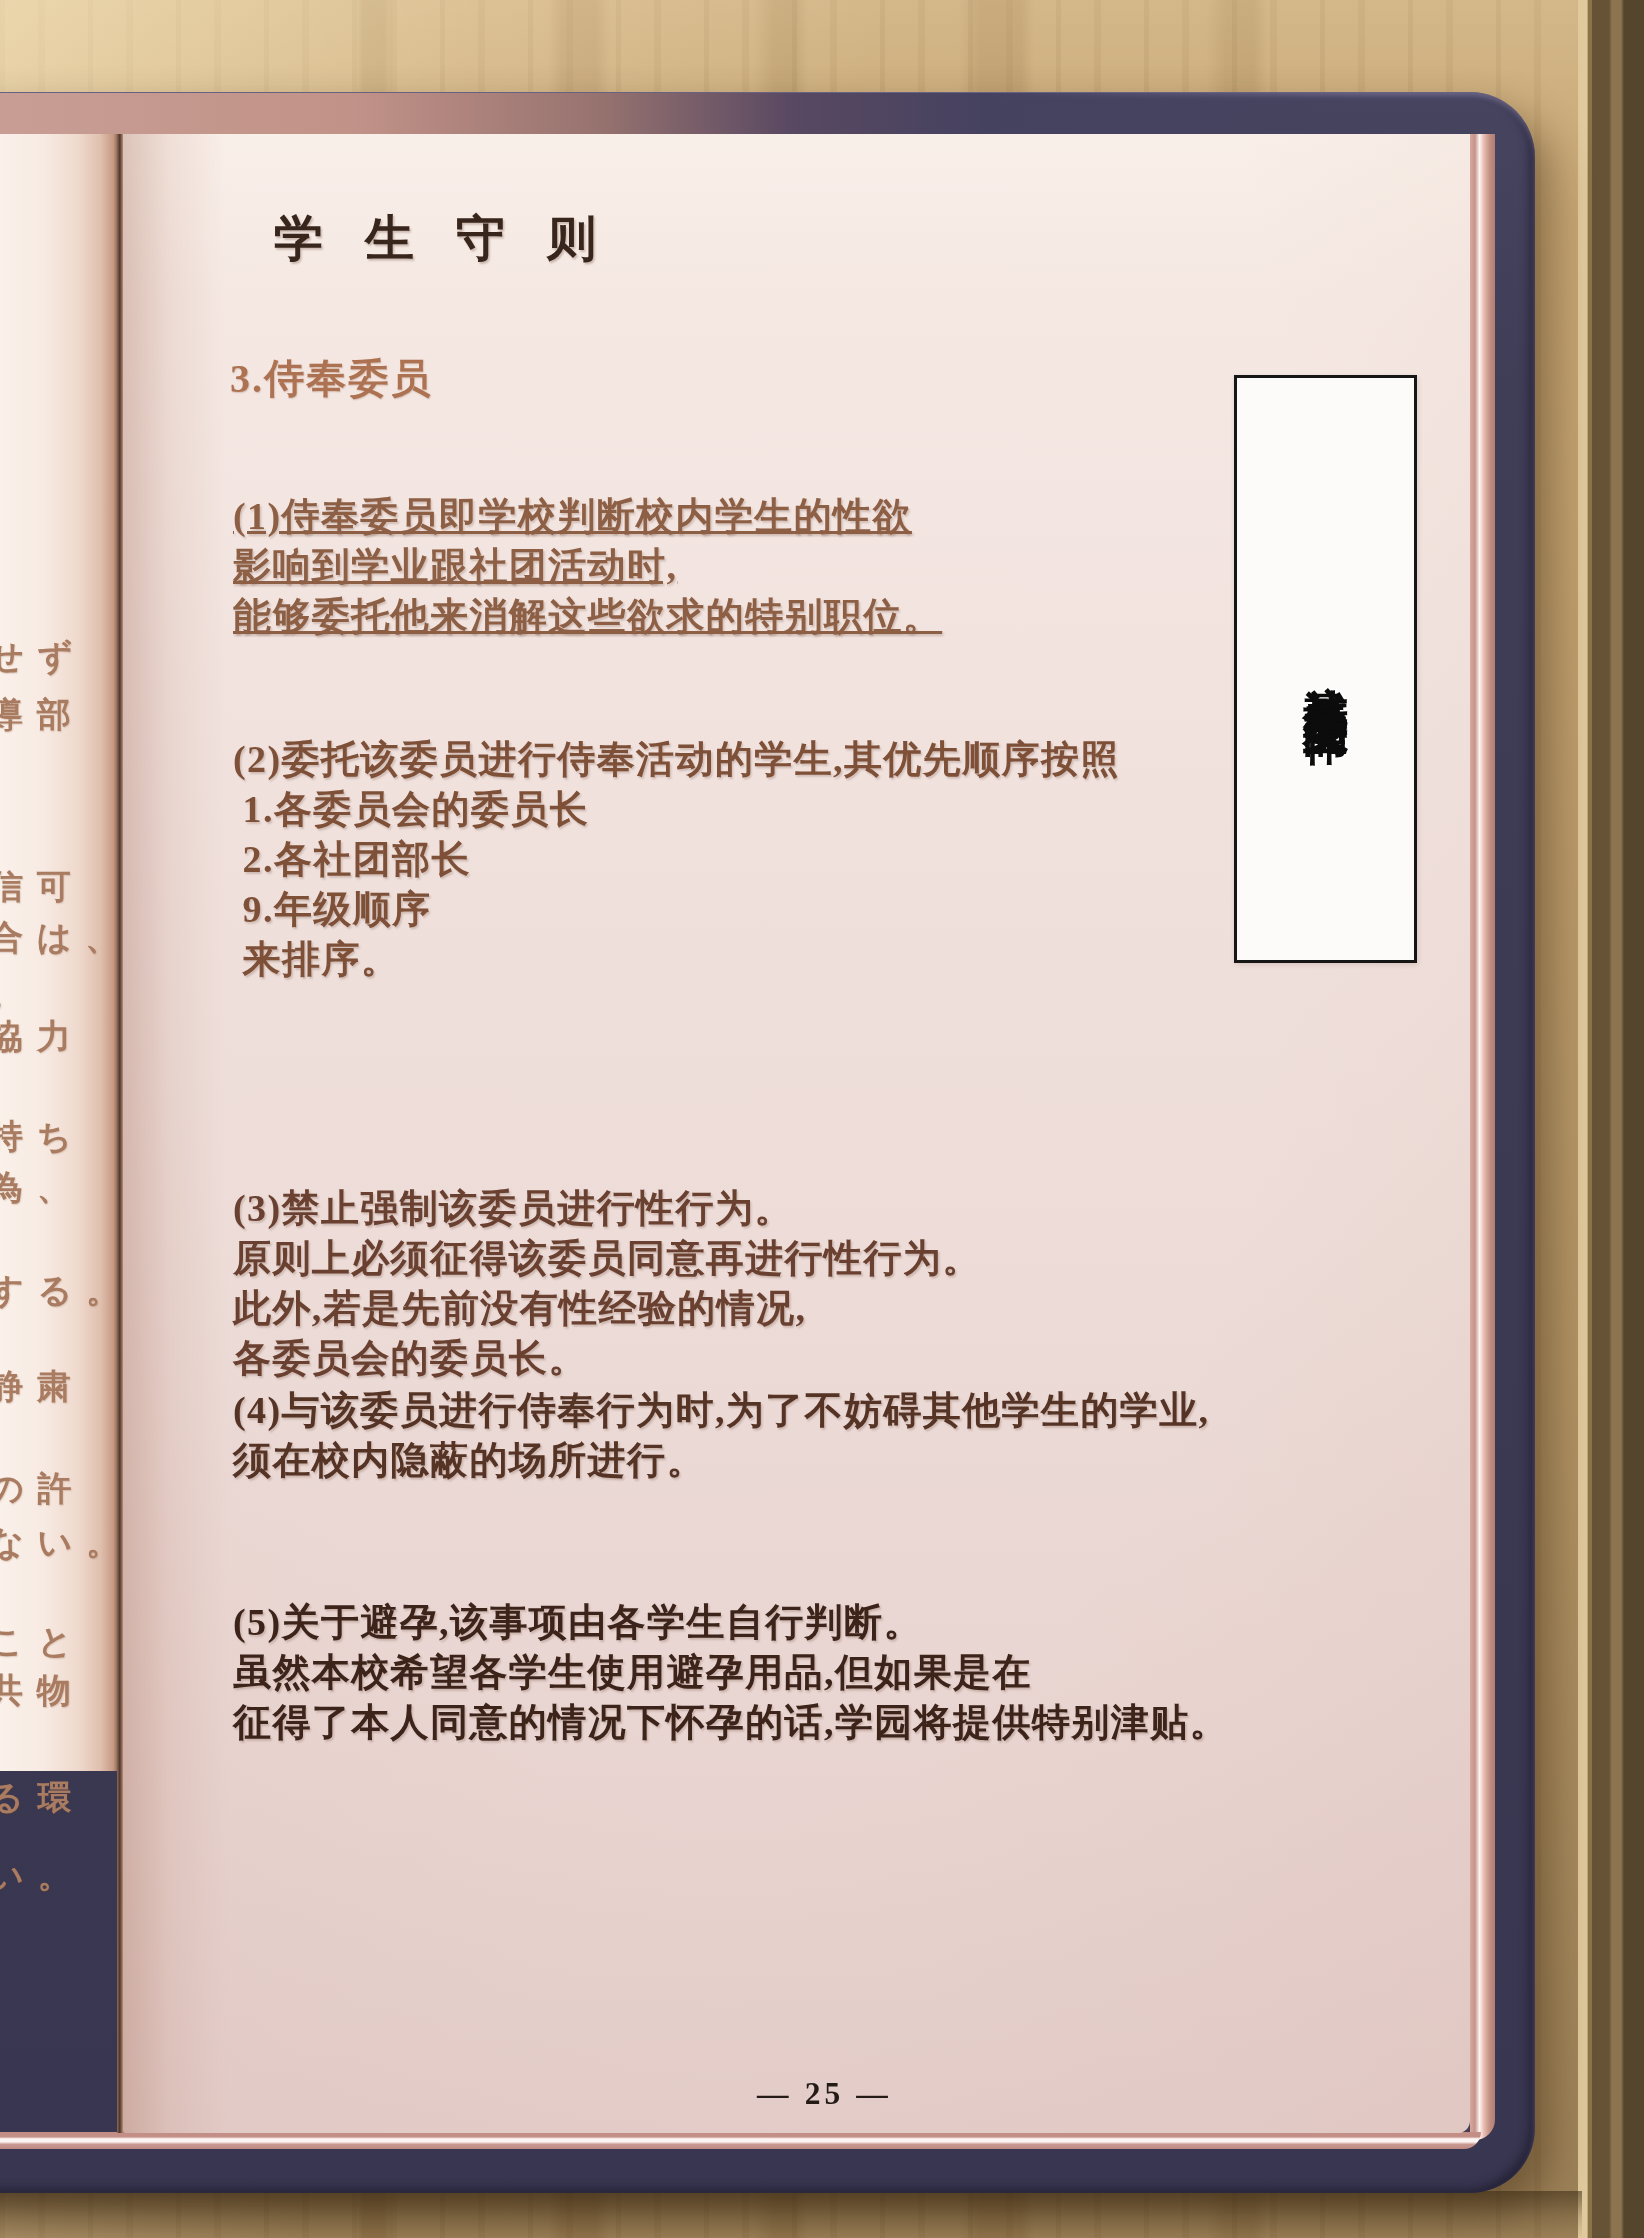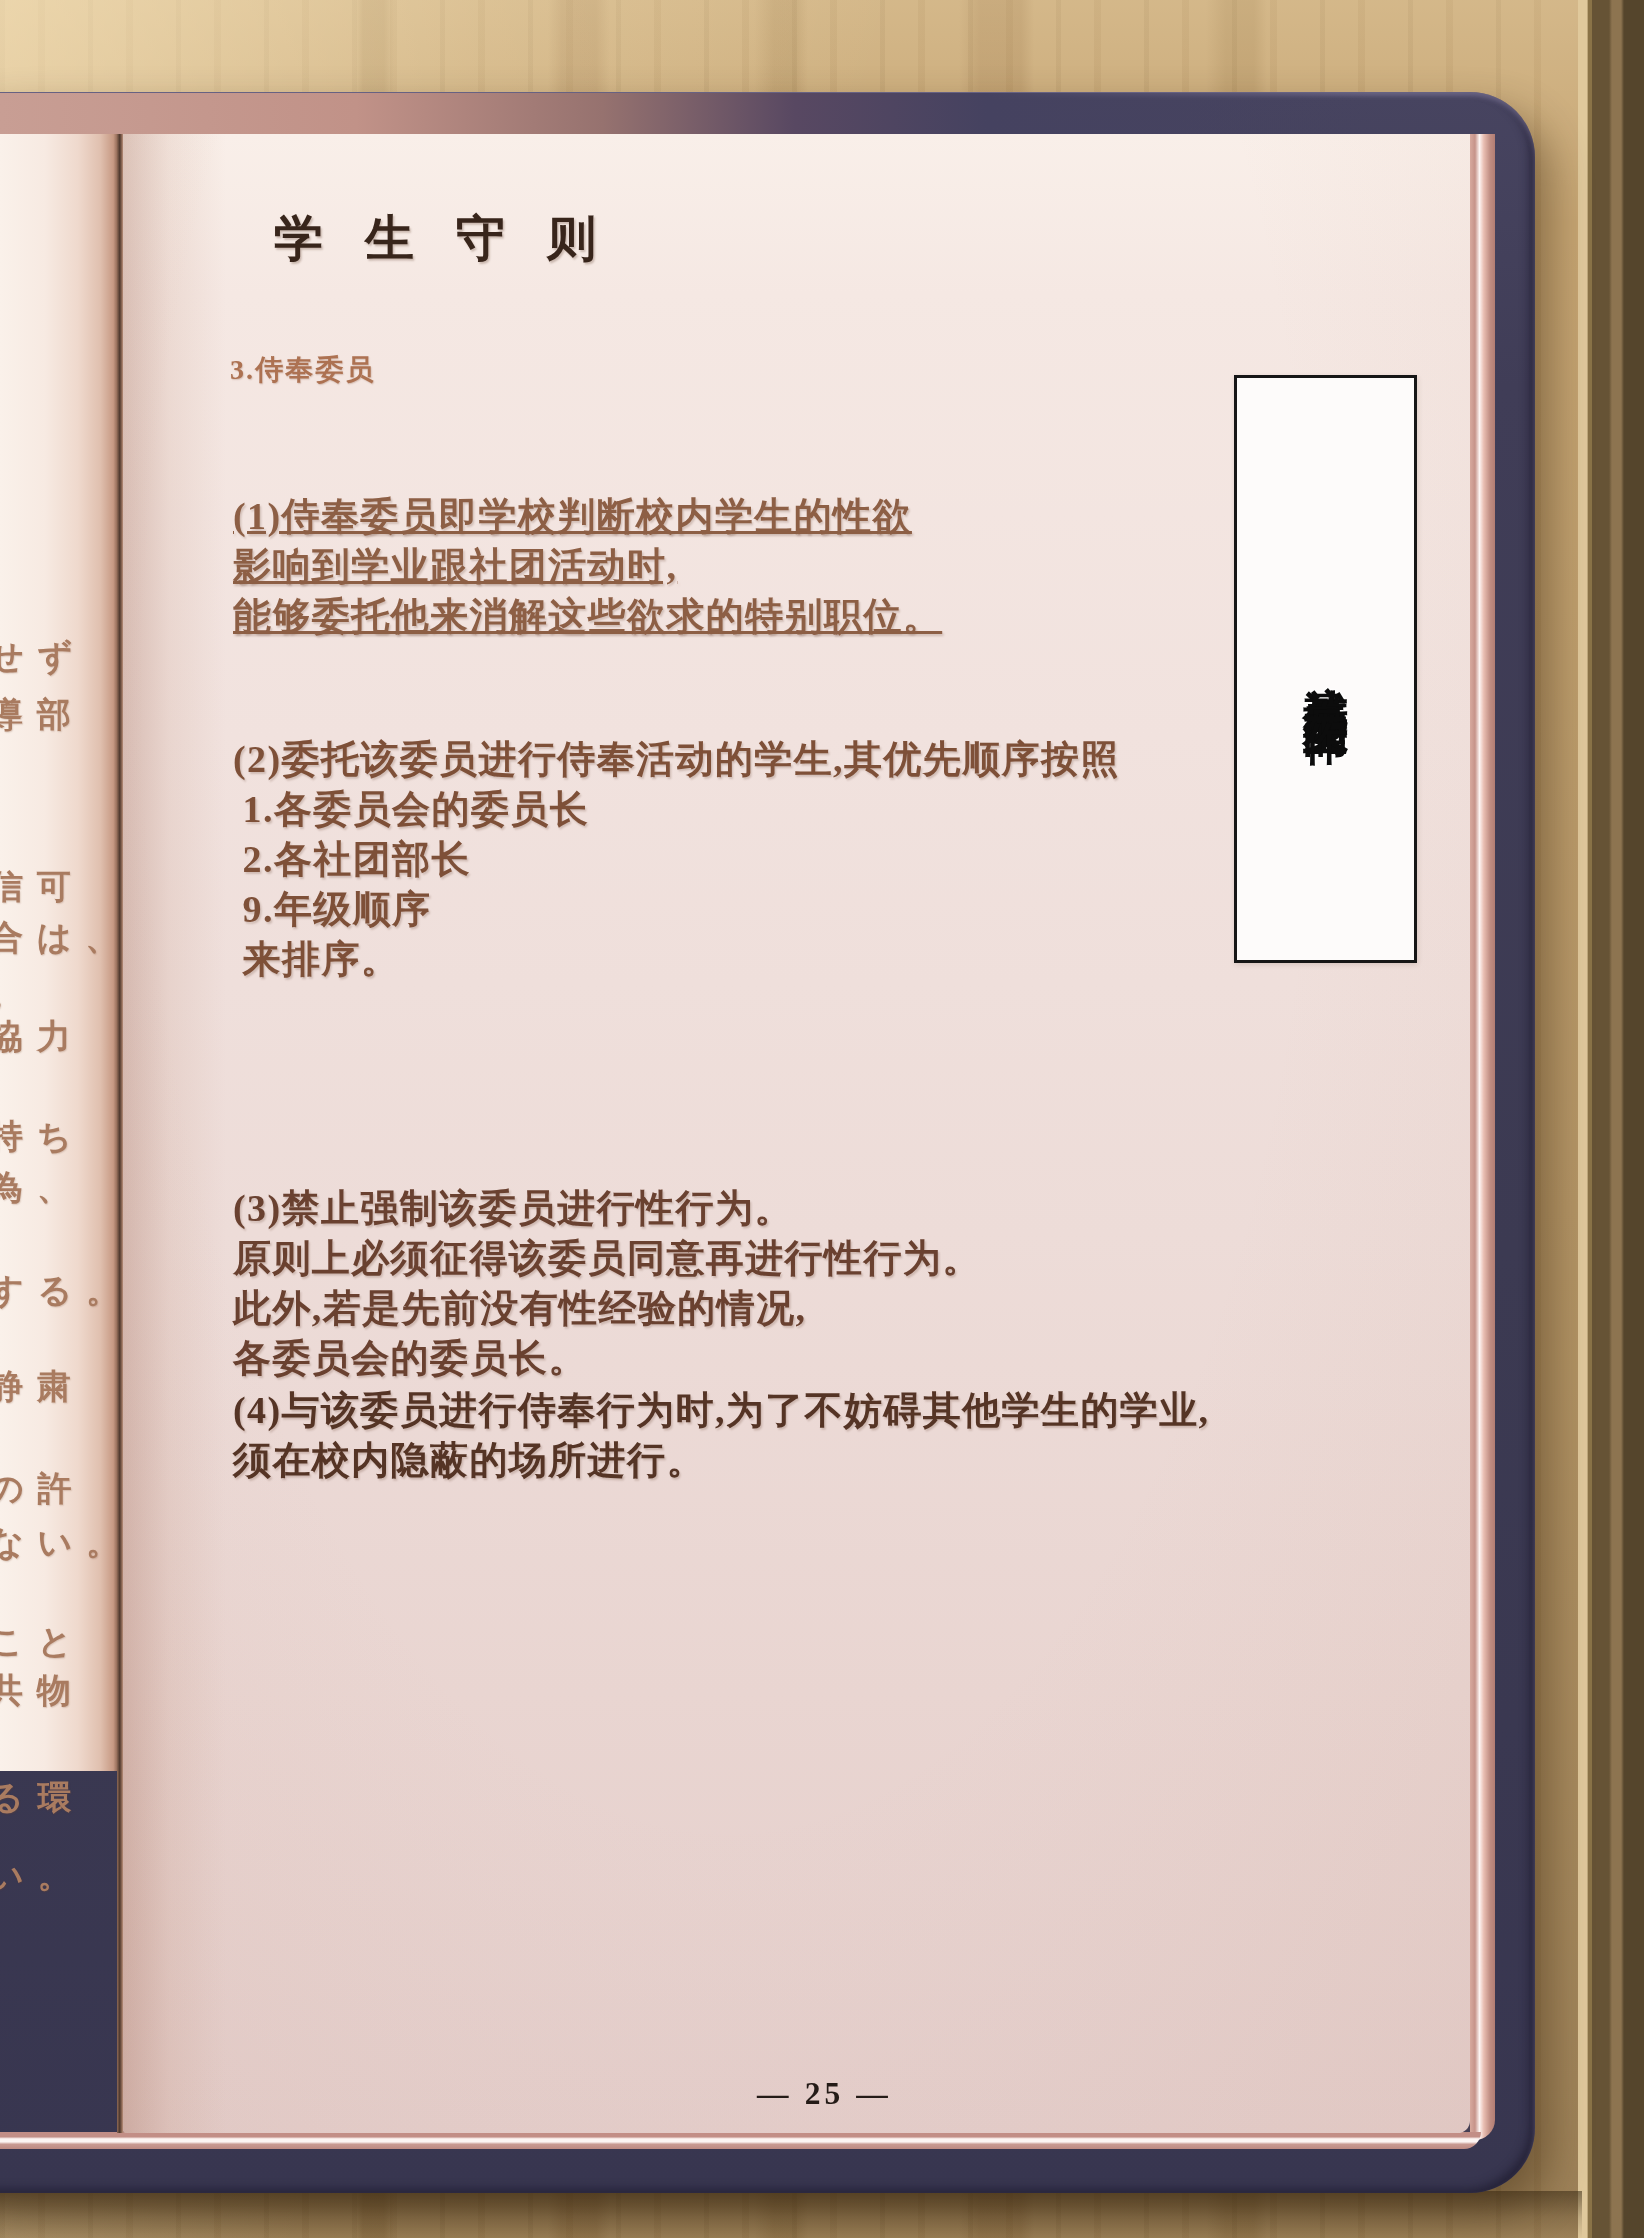--- a/index.html
+++ b/index.html
@@ -56,21 +56,21 @@
       letter-spacing:13.7px;color:#a97b60;text-shadow:0.7px 1.4px 1.4px rgba(120,70,40,.22);}
   .lp0{top:500px}.lp1{top:558px}.lp2{top:730px}.lp3{top:781px}
   .lp4{top:837px}.lp5{top:880px}.lp6{top:980px}.lp7{top:1031px}
   .lp8{top:1134px}.lp9{top:1230px}.lp10{top:1332px}.lp11{top:1386px}
   .lp12{top:1485px}.lp13{top:1534px}.lp14{top:1641px}.lp15{top:1719px}
 
   
   .title{position:absolute;left:232px;top:206px;width:1028px;text-align:left;
     font-size:49px;font-weight:bold;color:#38251b;letter-spacing:42px;padding-left:42px;box-sizing:border-box;
     text-shadow:1.4px 2.1px 2.1px rgba(70,35,15,.25);}
-  .heading{position:absolute;left:230px;top:351px;font-size:28px;font-weight:bold;
+  .heading{position:absolute;left:230px;top:351px;font-size:40px;font-weight:bold;
     color:#ad7252;letter-spacing:2.1px;text-shadow:0.7px 1.4px 1.4px rgba(120,65,35,.25);}
   .para{position:absolute;left:233px;font-size:38px;font-weight:bold;line-height:50px;
     letter-spacing:1.4px;white-space:nowrap;text-shadow:1.4px 2.1px 2.1px rgba(80,40,18,.20);}
   .para .indent{padding-left:9.6px;}
   .p1{top:491px;color:#8d5f45;text-decoration:underline;}
   .p2{top:734px;color:#7e5038;}
   .p3{top:1183px;color:#6a4130;}
   .p4{top:1385px;color:#553425;}
   .p5{top:1597px;color:#3c241b;}
   .p6{top:1844px;color:#201310;}
@@ -147,20 +147,25 @@
     <div>原则上必须征得该委员同意再进行性行为。</div>
     <div>此外,若是先前没有性经验的情况,</div>
     <div>各委员会的委员长。</div>
   </div>
 
   <div class="para p4">
     <div>(4)与该委员进行侍奉行为时,为了不妨碍其他学生的学业,</div>
     <div>须在校内隐蔽的场所进行。</div>
   </div>
 
+  <div class="para p5">
+    <div>(5)关于避孕,该事项由各学生自行判断。</div>
+    <div>虽然本校希望各学生使用避孕用品,但如果是在</div>
+    <div>征得了本人同意的情况下怀孕的话,学园将提供特别津贴。</div>
+  </div>
 
 
   <div class="page-number">— 25 —</div>
 
   <div class="side-note">
     <div class="side-note-text">这就是侍奉委员的工作</div>
   </div>
 
 </div>
 

